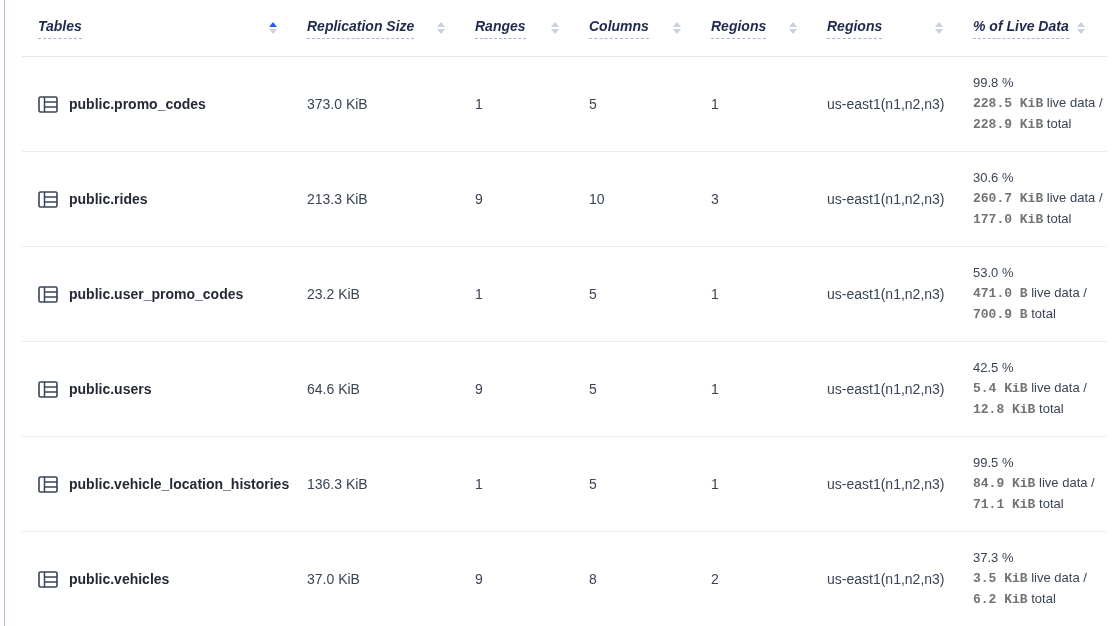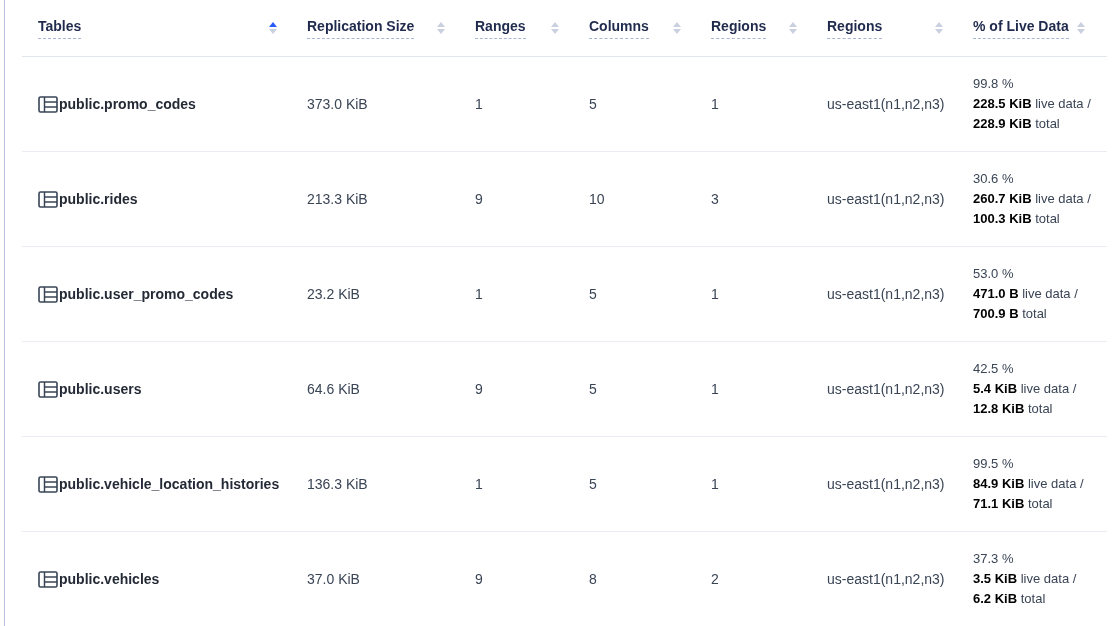--- a/index.html
+++ b/index.html
@@ -50,20 +50,21 @@
   td.last { padding-right: 0; }
   .hdr {
     display: flex;
     align-items: center;
     justify-content: space-between;
   }
   .hdr-label {
     border-bottom: 1px dashed #a9b6d3;
     padding-bottom: 4px;
     white-space: nowrap;
+    font-style: italic;
   }
   .sort {
     display: flex;
     flex-direction: column;
     align-items: center;
     gap: 2px;
     cursor: pointer;
     margin-left: 8px;
   }
   .caret-up {
@@ -75,28 +76,28 @@
   .caret-down {
     width: 0; height: 0; display: block;
     border-left: 4px solid transparent;
     border-right: 4px solid transparent;
     border-top: 5px solid #c9d0df;
   }
   .sort.asc .caret-up { border-bottom-color: #2a5bff; }
   .tname {
     display: flex;
     align-items: flex-start;
-    gap: 1px;
+    gap: 11px;
     font-weight: 700;
     color: #242a35;
   }
   .tname .name { cursor: pointer; }
   .ticon { display: inline-flex; align-items: center; }
   .pct { font-size: 13px; line-height: 20px; color: #394455; }
-  .pct .b { font-weight: 700; color: #000000; }
+  .pct .b { font-weight: 700; color: #737373; font-family: Liberation Mono, monospace; }
 </style>
 </head>
 <body>
 
 <div class="left-line"></div>
 
 <table class="db-tables">
   <colgroup>
     <col style="width:285px">
     <col style="width:168px">
@@ -218,21 +219,21 @@
     </td>
     <td>213.3 KiB</td>
     <td>9</td>
     <td>10</td>
     <td>3</td>
     <td>us-east1(n1,n2,n3)</td>
     <td class="last">
       <div class="pct">
         <div>30.6 %</div>
         <div><span class="b">260.7 KiB</span> <span>live data /</span></div>
-        <div><span class="b">100.3 KiB</span> <span>total</span></div>
+        <div><span class="b">177.0 KiB</span> <span>total</span></div>
       </div>
     </td>
   </tr>
 
   <tr>
     <td class="first">
       <div class="tname">
         <span class="ticon">
           <svg width="20" height="17" viewBox="0 0 20 17">
             <rect x="1" y="1" width="18" height="15" rx="1.5" fill="none" stroke="#394455" stroke-width="1.6"></rect>

